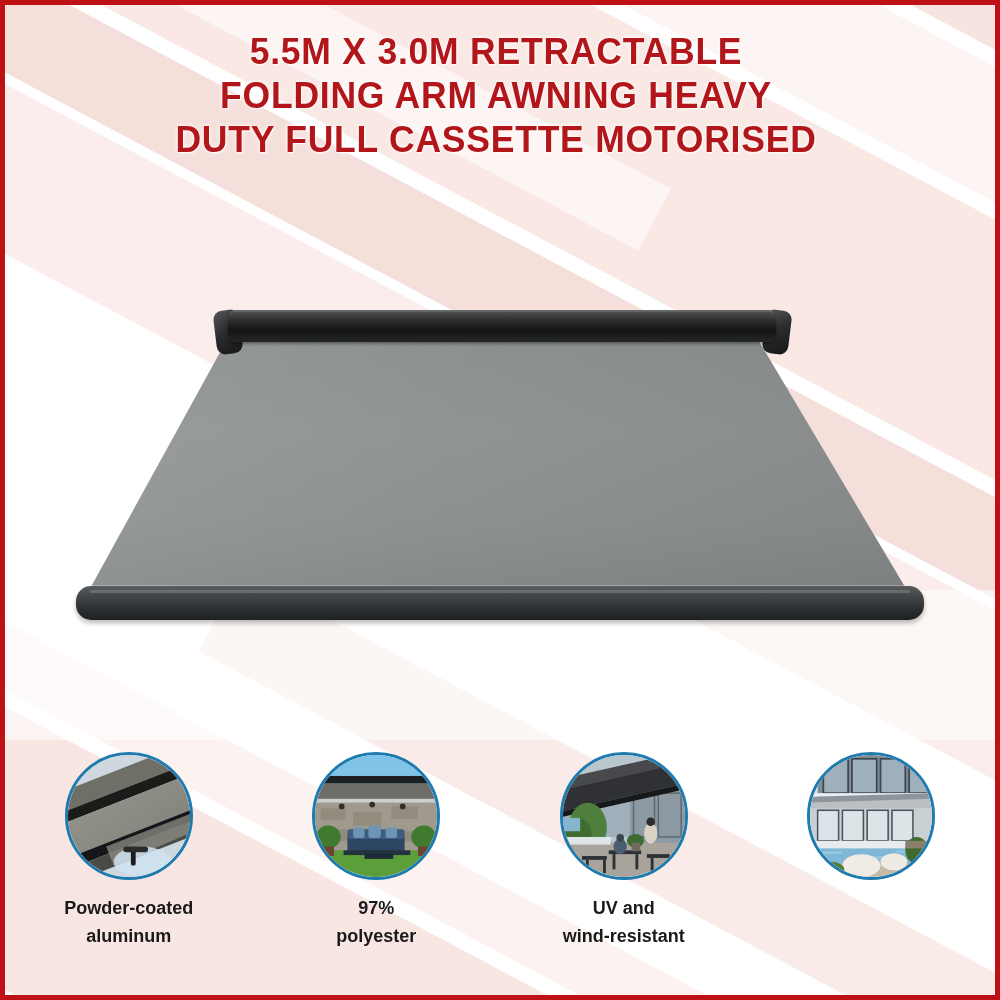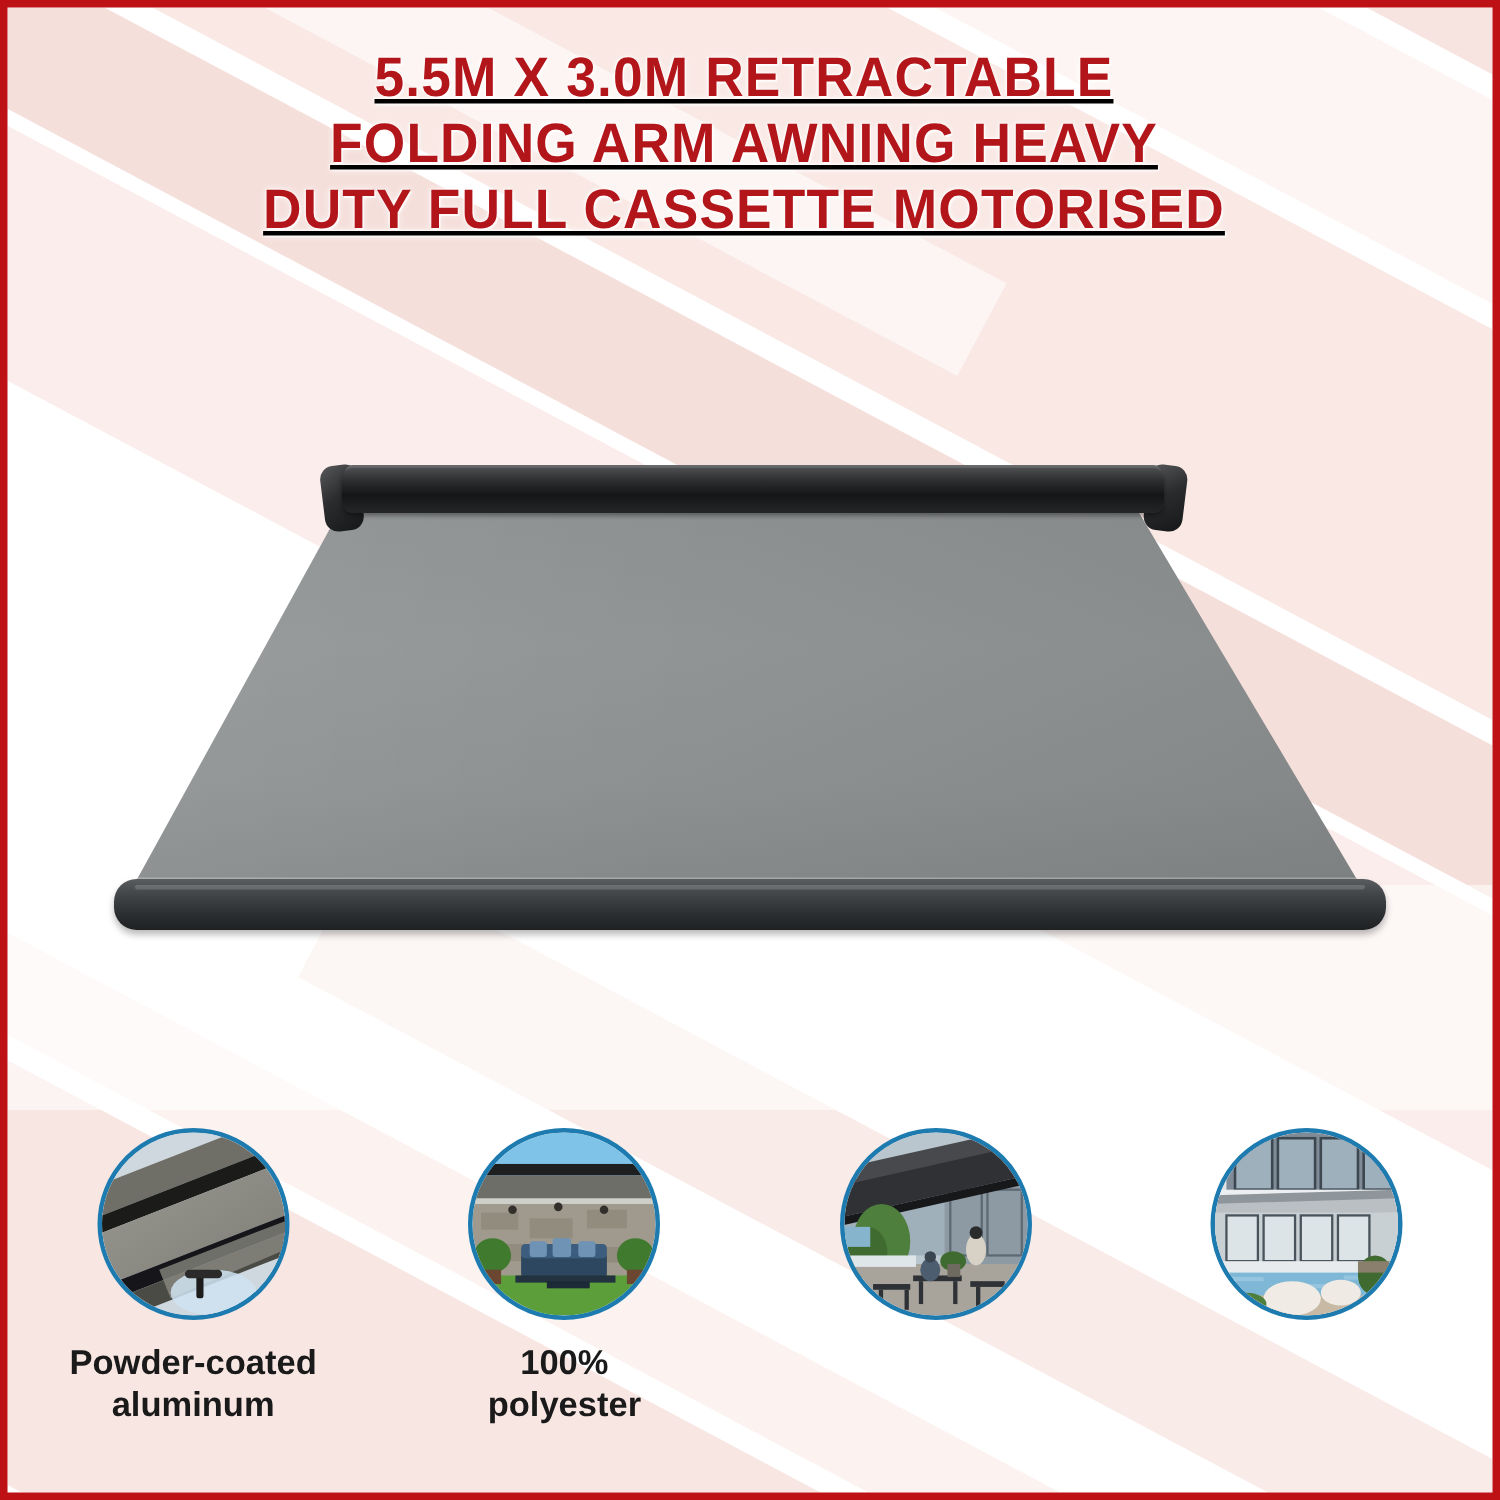--- a/index.html
+++ b/index.html
@@ -40,21 +40,20 @@
   }
 
   
   .title-wrap {
     position: absolute;
     top: 30px;
     left: 0;
     width: 992px;
     text-align: center;
     z-index: 20;
-    text-decoration: underline;
   }
   .title-line {
     font-family: "Liberation Sans", sans-serif;
     font-weight: bold;
     font-size: 37px;
     letter-spacing: 0.8px;
     line-height: 44px;
     color: #B3161A;
     text-transform: uppercase;
     white-space: nowrap;
@@ -178,21 +177,21 @@
     border-radius: 50%;
     border: 3px solid #1D7BB0;
     overflow: hidden;
     position: relative;
     background: #dfe4e7;
     box-sizing: border-box;
   }
   .badge svg { display: block; width: 100%; height: 100%; }
   .feature-label {
     margin-top: 14px;
-    font-size: 23px;
+    font-size: 18px;
     font-weight: bold;
     line-height: 28px;
     color: #1a1a1a;
     white-space: pre-line;
   }
 </style>
 </head>
 <body>
 
 <div id="poster">
@@ -295,21 +294,21 @@
           <rect x="34" y="78" width="60" height="10" rx="3" fill="#3c5d7d"></rect>
           <g fill="#6f93b5">
             <rect x="40" y="76" width="12" height="11" rx="2"></rect>
             <rect x="56" y="74" width="13" height="13" rx="2"></rect>
             <rect x="74" y="76" width="12" height="11" rx="2"></rect>
           </g>
           <rect x="30" y="100" width="70" height="5" fill="#22323f"></rect>
           <rect x="52" y="104" width="30" height="5" fill="#1b2a36"></rect>
         </svg>
       </div>
-      <div class="feature-label">100%
+      <div class="feature-label">97%
 polyester</div>
     </div>
 
     <div class="feature">
       <div class="badge">
         <svg viewBox="0 0 128 128" preserveAspectRatio="xMidYMid slice">
           <rect width="128" height="128" fill="#b9c6cd"></rect>
           <rect x="0" y="40" width="128" height="46" fill="#9fb0bb"></rect>
           <rect x="70" y="34" width="58" height="60" fill="#8d9aa4"></rect>
           <g stroke="#5d6a73" stroke-width="1.6" fill="none">
@@ -337,20 +336,22 @@
             <ellipse cx="60" cy="96" rx="7" ry="8" fill="#4d5d70"></ellipse>
             <circle cx="60" cy="87" r="4" fill="#3a4550"></circle>
             <ellipse cx="92" cy="82" rx="7" ry="11" fill="#d8d2c6"></ellipse>
             <circle cx="92" cy="70" r="4.5" fill="#2b2b2b"></circle>
           </g>
           <ellipse cx="76" cy="90" rx="9" ry="7" fill="#3f6b31"></ellipse>
           <rect x="72" y="92" width="9" height="9" fill="#6f6a60"></rect>
           <rect x="0" y="66" width="18" height="14" fill="#86b4cd"></rect>
         </svg>
       </div>
+      <div class="feature-label">UV and
+wind-resistant</div>
     </div>
 
     <div class="feature">
       <div class="badge">
         <svg viewBox="0 0 128 128" preserveAspectRatio="xMidYMid slice">
           <rect width="128" height="128" fill="#dfe3e6"></rect>
           <rect x="8" y="0" width="120" height="42" fill="#7f8c97"></rect>
           <g stroke="#3c4750" stroke-width="1.8" fill="#9fb0bd">
             <rect x="14" y="4" width="26" height="36"></rect>
             <rect x="44" y="4" width="26" height="36"></rect>

